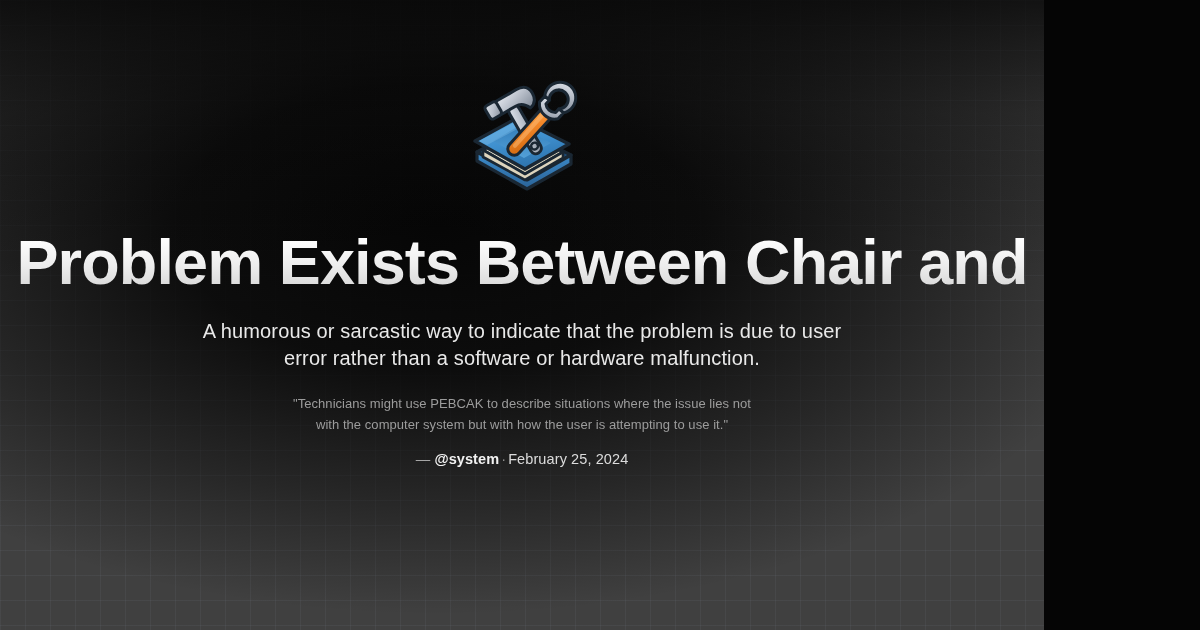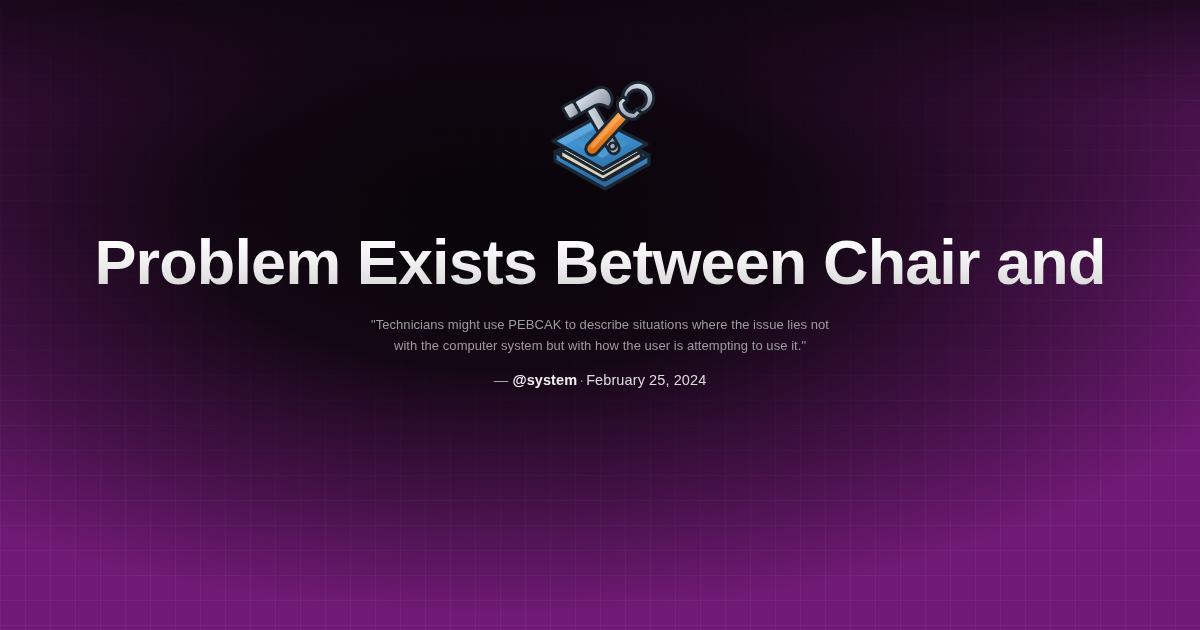--- a/index.html
+++ b/index.html
@@ -6,22 +6,22 @@
   * { margin:0; padding:0; box-sizing:border-box; }
   html, body {
     width:1200px; height:630px;
     background:#050505;
     font-family:"Liberation Sans", sans-serif;
     overflow:hidden;
   }
 
   #card {
     position:relative;
-    width:1200px; height:630px;
-    background:#701a75;
+    width:1044px; height:630px;
+    background:#404040;
     overflow:hidden;
   }
 
   
   #grid {
     position:absolute; inset:0;
     background-image:
       linear-gradient(to right, rgba(150,160,175,0.085) 1px, transparent 1px),
       linear-gradient(to bottom, rgba(150,160,175,0.085) 1px, transparent 1px);
     background-size:25px 25px;
@@ -199,20 +199,21 @@
           <path d="M60 18 a15.5 15.5 0 1 1 25 0 l-6 0 a9.5 9.5 0 1 0 -13 0 z" fill="url(#gMetal)" stroke="#1a2733" stroke-width="3" stroke-linejoin="round"></path>
           <path d="M60 18 l0 8 a15.5 15.5 0 0 0 25 0 l0 -8 l-6 0 l0 5 a9.5 9.5 0 0 1 -13 0 l0 -5 z" fill="url(#gMetal2)" stroke="#1a2733" stroke-width="3" stroke-linejoin="round"></path>
         </g>
       </svg>
     </div>
 
     <h1 id="title">
       <span class="t-line1">Problem Exists Between Chair and</span>
     </h1>
 
+    <p id="subtitle">A humorous or sarcastic way to indicate that the problem is due to user error rather than a software or hardware malfunction.</p>
 
     <p id="quote">"Technicians might use PEBCAK to describe situations where the issue lies not with the computer system but with how the user is attempting to use it."</p>
 
     <div id="attrib">
       <span class="dash">—</span>
       <span class="handle">@system</span><span class="sep">·</span><span class="date">February 25, 2024</span>
     </div>
 
   </div>
 </div>

